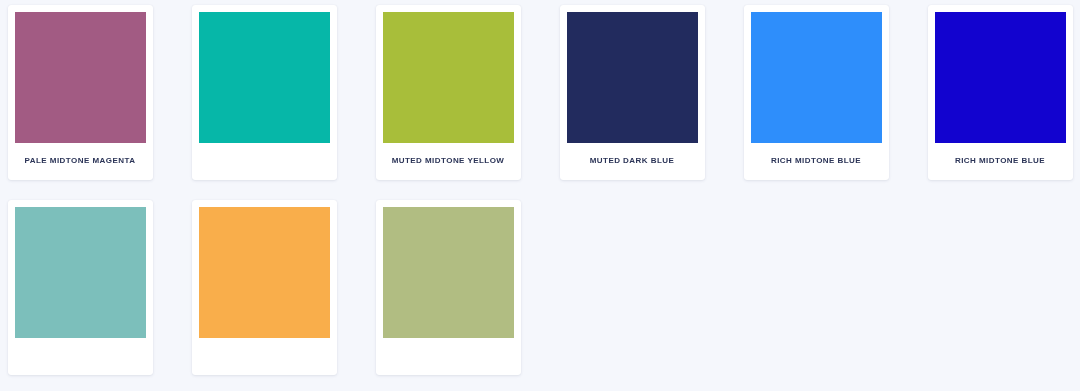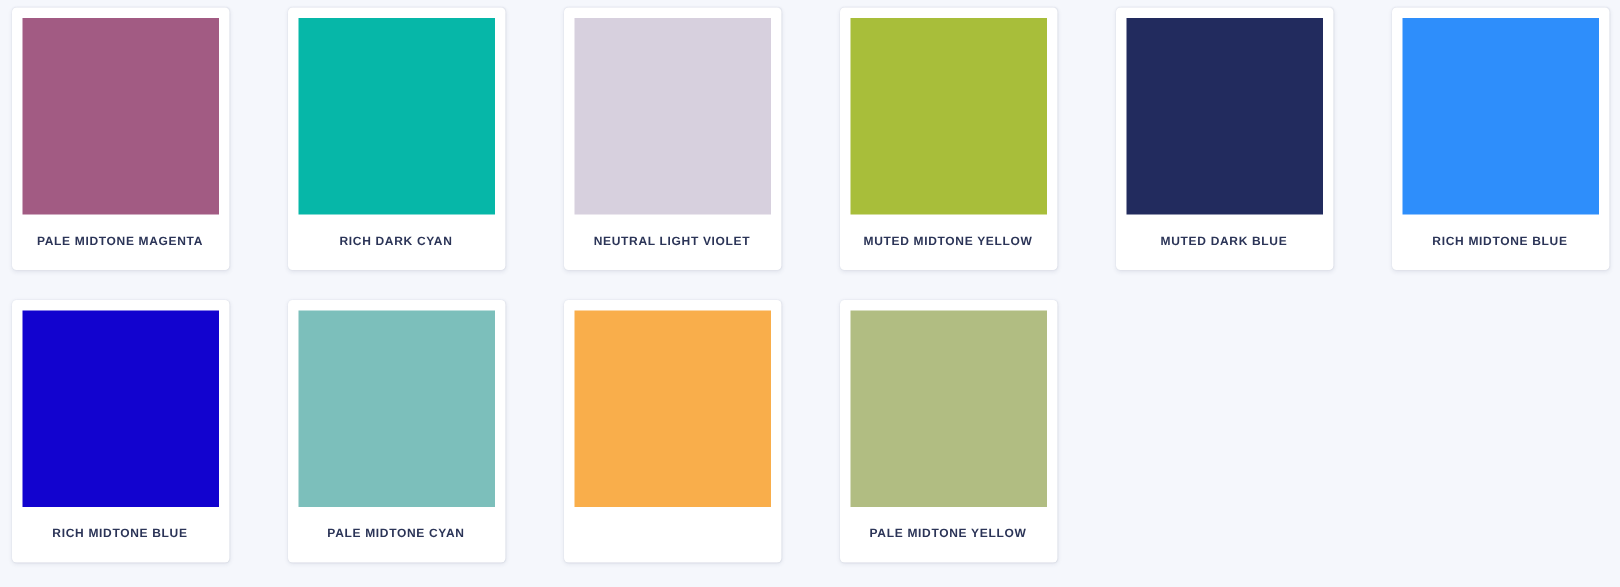--- a/index.html
+++ b/index.html
@@ -61,46 +61,39 @@
 </head>
 <body style="background: rgb(245, 247, 252);">
 
 <div id="palette-grid">
     <div class="swatch-card">
       <div class="swatch-color" style="background-color: rgb(162, 91, 131);"></div>
       <div class="swatch-label">PALE MIDTONE MAGENTA</div>
     </div>
     <div class="swatch-card">
       <div class="swatch-color" style="background-color: rgb(6, 183, 168);"></div>
-      <div class="swatch-label">RICH DARK CYAN</div>
-    </div>
-    <div class="swatch-card">
-      <div class="swatch-color" style="background-color: rgb(215, 208, 222);"></div>
-      <div class="swatch-label">NEUTRAL LIGHT VIOLET</div>
     </div>
     <div class="swatch-card">
       <div class="swatch-color" style="background-color: rgb(168, 190, 58);"></div>
       <div class="swatch-label">MUTED MIDTONE YELLOW</div>
     </div>
     <div class="swatch-card">
       <div class="swatch-color" style="background-color: rgb(34, 43, 94);"></div>
       <div class="swatch-label">MUTED DARK BLUE</div>
     </div>
     <div class="swatch-card">
       <div class="swatch-color" style="background-color: rgb(46, 142, 251);"></div>
       <div class="swatch-label">RICH MIDTONE BLUE</div>
     </div>
     <div class="swatch-card">
       <div class="swatch-color" style="background-color: rgb(18, 3, 207);"></div>
       <div class="swatch-label">RICH MIDTONE BLUE</div>
     </div>
     <div class="swatch-card">
       <div class="swatch-color" style="background-color: rgb(124, 191, 187);"></div>
-      <div class="swatch-label">PALE MIDTONE CYAN</div>
     </div>
     <div class="swatch-card">
       <div class="swatch-color" style="background-color: rgb(249, 174, 75);"></div>
     </div>
     <div class="swatch-card">
       <div class="swatch-color" style="background-color: rgb(177, 189, 130);"></div>
-      <div class="swatch-label">PALE MIDTONE YELLOW</div>
     </div>
   </div>
 
 </body></html>

